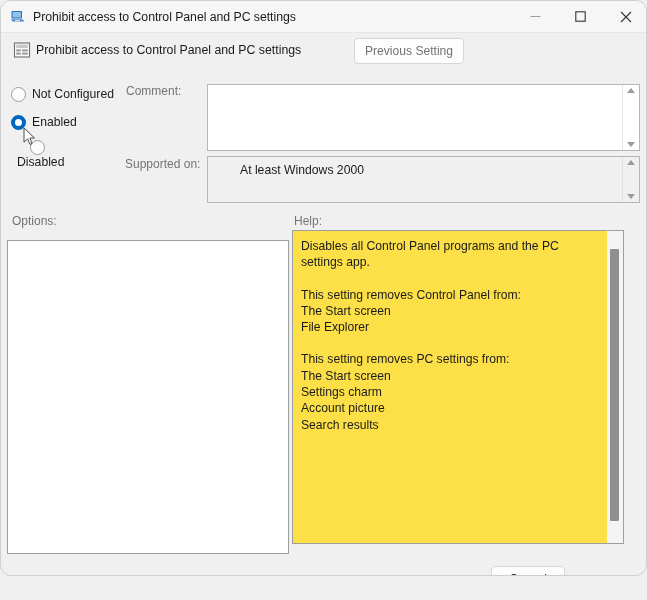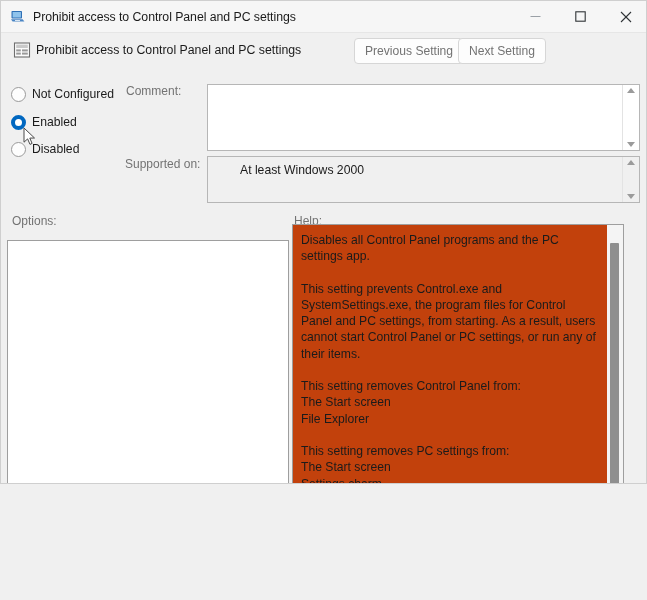--- a/index.html
+++ b/index.html
@@ -4,25 +4,25 @@
 <style>
   html, body {
     margin: 0; padding: 0;
     width: 647px; height: 600px;
     background: #f0f0f0;
     font-family: "Liberation Sans", sans-serif;
     overflow: hidden;
   }
   #dialog {
     position: relative;
-    width: 647px; height: 484px;
+    width: 647px; height: 576px;
     background: #f0f0f0;
     box-sizing: border-box;
     border: 1px solid #cfcfcf;
-    border-radius: 0;
+    border-radius: 11px;
     overflow: hidden;
   }
 
   
   #titlebar {
     position: absolute; left: 0; top: 0;
     width: 647px; height: 31px;
     background: #f6f6f6;
     border-bottom: 1px solid #e6e6e6;
     display: flex; align-items: center;
@@ -69,21 +69,21 @@
   #btn-next { left: 457px; }
 
   
   .radio-row {
     position: absolute; left: 10px;
     display: flex; align-items: center;
     height: 18px;
   }
   #radio-notconfigured { top: 84px; }
   #radio-enabled       { top: 112px; }
-  #radio-disabled      { top: 139px; }
+  #radio-disabled      { top: 139px; flex-direction: column; }
   .rdot {
     width: 15px; height: 15px; border-radius: 50%;
     box-sizing: border-box;
     background: #fdfdfd;
     border: 1px solid #9a9a9a;
     flex: 0 0 auto;
     position: relative;
   }
   .rdot.checked {
     border: 4px solid #0067c0;
@@ -149,23 +149,23 @@
   #label-help    { left: 293px; top: 213px; }
 
   #options-panel {
     position: absolute; left: 6px; top: 239px;
     width: 282px; height: 314px;
     background: #ffffff;
     border: 1px solid #9e9e9e;
     box-sizing: border-box;
   }
   #help-panel {
-    position: absolute; left: 291px; top: 223px;
+    position: absolute; left: 291px; top: 229px;
     width: 332px; height: 314px;
-    background: #c2410c;
+    background: #fde047;
     border: 1px solid #9e9e9e;
     box-sizing: border-box;
     display: flex;
   }
   #help-text {
     flex: 1 1 auto;
     padding: 7px 9px 0 8px;
     font-size: 12.15px;
     line-height: 16.3px;
     color: #1b1b1b;
@@ -254,21 +254,20 @@
     <svg id="setting-icon" viewBox="0 0 18 18">
       <rect x="1.5" y="2" width="15" height="14" fill="#fbfbfb" stroke="#6e6e6e" stroke-width="1.1"></rect>
       <rect x="3.2" y="3.6" width="11.6" height="3.4" fill="#c9c9c9"></rect>
       <rect x="3.2" y="8.4" width="4.6" height="2" fill="#9a9a9a"></rect>
       <rect x="9" y="8.4" width="5.8" height="2" fill="#9a9a9a"></rect>
       <rect x="3.2" y="11.6" width="4.6" height="2" fill="#9a9a9a"></rect>
       <rect x="9" y="11.6" width="5.8" height="2" fill="#9a9a9a"></rect>
     </svg>
     <div id="setting-title">Prohibit access to Control Panel and PC settings</div>
     <button class="navbtn" id="btn-prev">Previous Setting</button>
-    <button class="navbtn" id="btn-next">Next Setting</button>
   </div>
 
   <div class="radio-row" id="radio-notconfigured">
     <span class="rdot"></span>
     <span class="rlabel">Not Configured</span>
   </div>
   <div class="radio-row" id="radio-enabled">
     <span class="rdot checked"></span>
     <span class="rlabel">Enabled</span>
   </div>
@@ -296,21 +295,20 @@
   </div>
 
   <div class="fieldlabel" id="label-options">Options:</div>
   <div class="fieldlabel" id="label-help">Help:</div>
 
   <div id="options-panel"></div>
 
   <div id="help-panel">
     <div id="help-text">
         <p>Disables all Control Panel programs and the PC settings app.</p>
-        <p>This setting prevents Control.exe and SystemSettings.exe, the program files for Control Panel and PC settings, from starting. As a result, users cannot start Control Panel or PC settings, or run any of their items.</p>
         <p>This setting removes Control Panel from:<br>The Start screen<br>File Explorer</p>
         <p>This setting removes PC settings from:<br>The Start screen<br>Settings charm<br>Account picture<br>Search results</p>
       </div>
     <div id="help-scroll">
       <div id="help-thumb"></div>
     </div>
   </div>
 
   <button class="actbtn" id="btn-cancel">Cancel</button>
 

